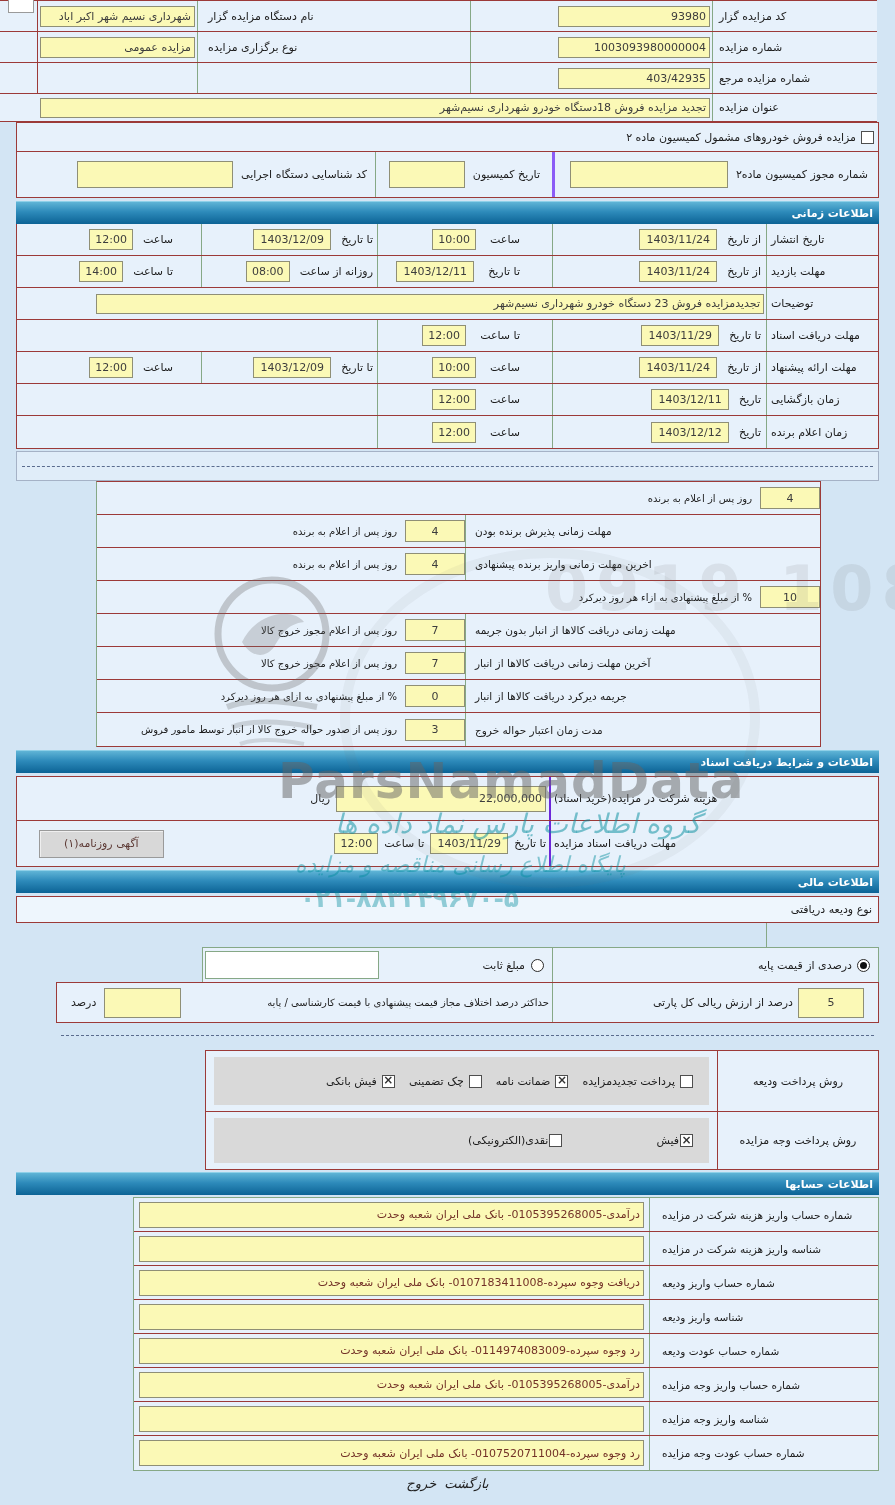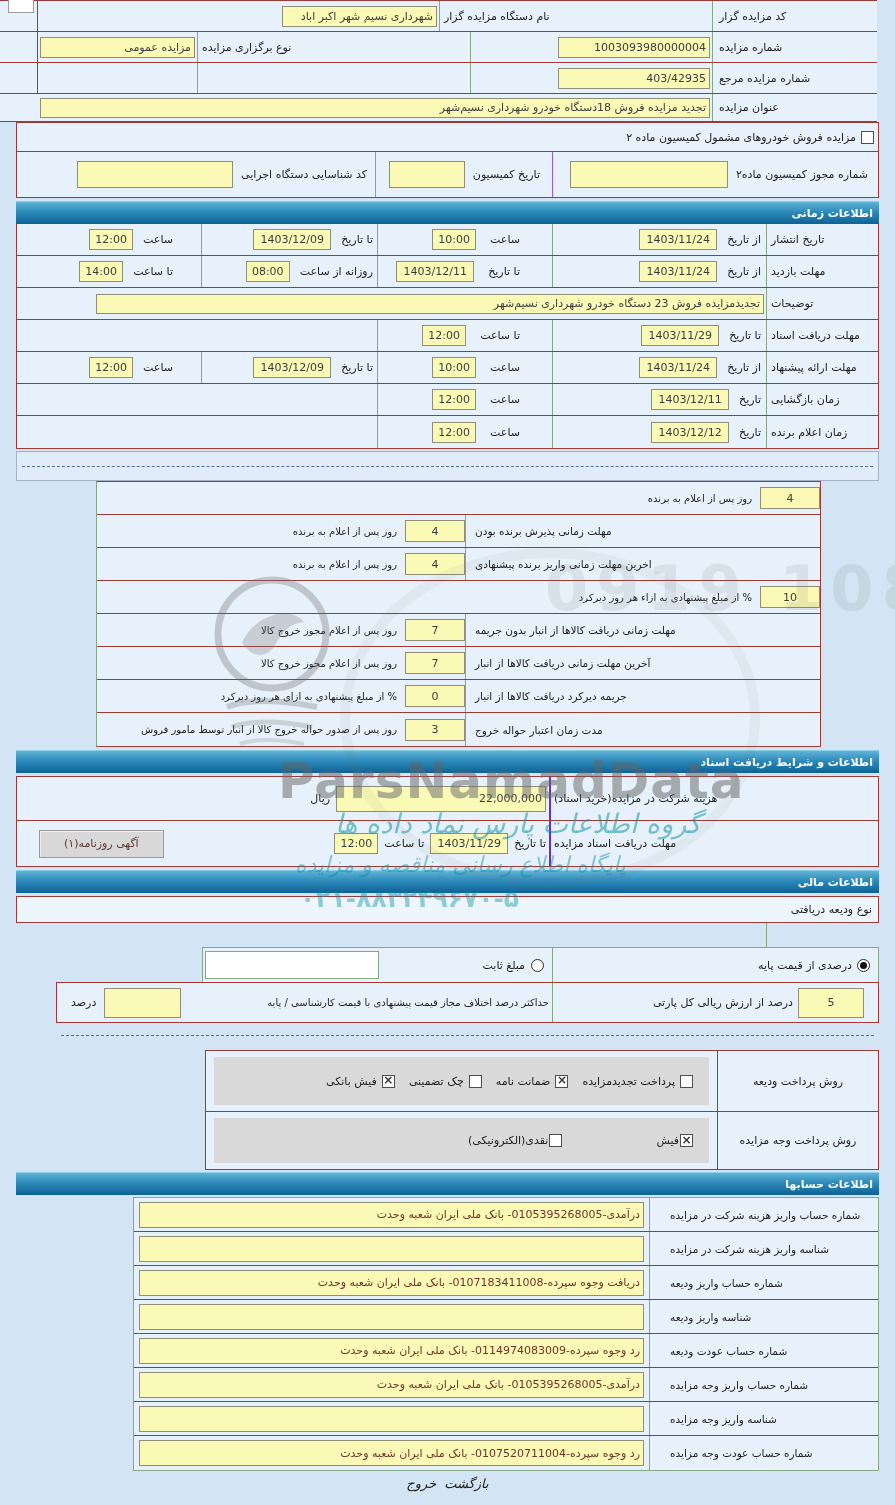--- a/index.html
+++ b/index.html
@@ -7,35 +7,35 @@
   #app{position:relative;width:895px;height:1505px;background:#d3e5f4;direction:rtl;
        font-family:"DejaVu Sans","Liberation Sans",sans-serif;font-size:11px;color:#1c1c1c;overflow:hidden}
   .cell{display:flex;align-items:center}
   .yin{background:#fbf9b6;border:1px solid #8f8f76;height:21px;font-family:inherit;font-size:11px;color:#3d3d3d;padding:0 3px}
   .num{direction:ltr;text-align:right}
   
   .top-tbl{width:877px;margin-right:18px;border-top:1px solid #9c3a38;background:#e7f1fb}
   .trow{display:flex;align-items:center;border-bottom:1px solid #9c3a38;height:31px;background:#e7f1fb}
   .lblc{width:165px;height:100%;border-left:1px solid #86a886;display:flex;align-items:center;justify-content:flex-end;padding-left:6px}
   .valc{width:242px;height:100%;border-left:1px solid #86a886;display:flex;align-items:center;padding-right:2px}
-  .lbl2{width:273px;height:100%;border-left:1px solid #86a886;display:flex;justify-content:flex-end;padding-left:4px}
+  .lbl2{width:273px;height:100%;border-left:1px solid #86a886;display:flex;justify-content:flex-end;padding-left:10px}
   .valc2{flex:1;height:100%;border-left:1px solid #9c3a38;display:flex;align-items:center;padding:0 2px}
   .cutc{width:37px;height:100%}
   .w152{width:152px}.w155{width:155px;text-align:right}
   .wide-in{width:670px;height:20px;text-align:right}
   .frag-box{position:absolute;left:8px;top:0;width:26px;height:13px;background:#fff;border:1px solid #9a9a9a;border-top:none;z-index:2}
   
   .shdr{height:23px;margin:0 16px;background:linear-gradient(180deg,#5fb4d6 0%,#2d8aba 45%,#0c6395 100%);
         color:#fff;font-weight:bold;font-size:11px;display:flex;align-items:center;padding:0 6px;border-top:1px solid #8fd0e8}
   .mt5{margin-top:5px}.mt3{margin-top:3px}.mt2{margin-top:2px}
   
   .permit-box{margin:0 16px;border:1px solid #9c3a38;background:#e7f1fb}
   .permit-cb-row{height:29px;display:flex;align-items:center;gap:5px;padding-right:4px;border-bottom:1px solid #9c3a38}
   .permit-fields{height:45px;display:flex;align-items:stretch}
-  .pf1{width:326px;border-left:1px solid #8b5cf6;display:flex;align-items:center;gap:8px;padding-right:10px}
+  .pf1{width:326px;border-left:3px solid #8b5cf6;display:flex;align-items:center;gap:8px;padding-right:10px}
   .pf2{width:177px;border-left:1px solid #86a886;display:flex;align-items:center;gap:8px;padding-right:12px}
   .pf3{flex:1;display:flex;align-items:center;gap:8px;padding-right:8px}
   .pin-lg{width:158px;height:27px}.pin-sm{width:76px;height:27px}.pin-md{width:156px;height:27px}
   
   .time-tbl{margin:0 16px;border:1px solid #9c3a38;border-top:none;background:#e7f1fb}
   .trow2{display:flex;align-items:stretch;height:32px;border-bottom:1px solid #9c3a38;background:#e7f1fb}
   .trow2:last-child{border-bottom:none}
   .tc0{width:112px;border-left:1px solid #86a886;display:flex;align-items:center;justify-content:flex-end;padding-left:4px}
   .tc1{width:214px;border-left:1px solid #86a886;display:flex;align-items:center;gap:10px;padding-right:5px}
   .tc2{width:175px;border-left:1px solid #86a886;display:flex;align-items:center;gap:14px;padding-right:32px}
@@ -95,21 +95,21 @@
   .opt.gap-lg{margin-right:80px}
   .cb{width:13px;height:13px;border:1px solid #4e4e4e;background:#fff;display:inline-flex;align-items:center;justify-content:center;
       font-size:12px;font-weight:bold;color:#333;flex:none;line-height:1;cursor:pointer}
   .cb.on::after{content:"×";margin-top:-2px}
   .radio{width:13px;height:13px;border:1px solid #2b2b2b;border-radius:50%;background:#fff;display:inline-block;position:relative;flex:none;cursor:pointer}
   .radio.on::after{content:"";position:absolute;inset:2px;background:#111;border-radius:50%}
   
   .acc-tbl{margin:2px 16px 0;width:746px;margin-right:16px;border:1px solid #86a886;background:#e7f1fb}
   .arow{display:flex;align-items:stretch;height:34px;border-bottom:1px solid #9c3a38}
   .arow:last-child{border-bottom:none}
-  .acc-label{width:229px;border-left:1px solid #86a886;display:flex;align-items:center;justify-content:flex-end;padding-left:20px;font-size:10.5px}
+  .acc-label{width:229px;border-left:1px solid #86a886;display:flex;align-items:center;justify-content:flex-end;padding-left:12px;font-size:10.5px}
   .acc-val{flex:1;display:flex;align-items:center;padding:2px 5px}
   .acc-in{flex:1;height:26px;color:#733127;text-align:right}
   
   .footer{height:20px;display:flex;justify-content:center;align-items:center;gap:8px;margin-top:2px;
           font-style:italic;font-family:"DejaVu Serif","Liberation Serif",serif;font-size:13px;color:#222}
   .footer span{cursor:pointer}
   
   .wm{position:absolute;pointer-events:none;z-index:9;white-space:nowrap}
   #wm-brand{left:278px;top:752px;font-size:50px;font-weight:bold;color:rgba(100,100,100,.5);letter-spacing:1px;direction:ltr}
   #wm-line1{left:335px;top:808px;font-size:27px;color:rgba(0,140,155,.5);font-style:italic}
@@ -139,20 +139,23 @@
   <div class="wm" id="wm-line1">گروه اطلاعات پارس نماد داده ها</div>
   <div class="wm" id="wm-line2">پایگاه اطلاع رسانی مناقصه و مزایده</div>
   <div class="wm" id="wm-phone">۰۲۱-۸۸۳۲۴۹۶۷۰-۵</div>
 
   <div class="frag-box"></div>
 
   <div class="top-tbl">
     <div class="trow">
       <div class="cell lblc">
           <span>کد مزایده گزار</span>
+        </div>
+      <div class="cell valc">
+          <input class="yin num w152" value="93980" style="">
         </div>
       <div class="cell lbl2">
           <span>نام دستگاه مزایده گزار</span>
         </div>
       <div class="cell valc2">
           <input class="yin w155" value="شهرداری نسیم شهر اکبر اباد" style="">
         </div>
       <div class="cutc"></div>
     </div>
     <div class="trow">

